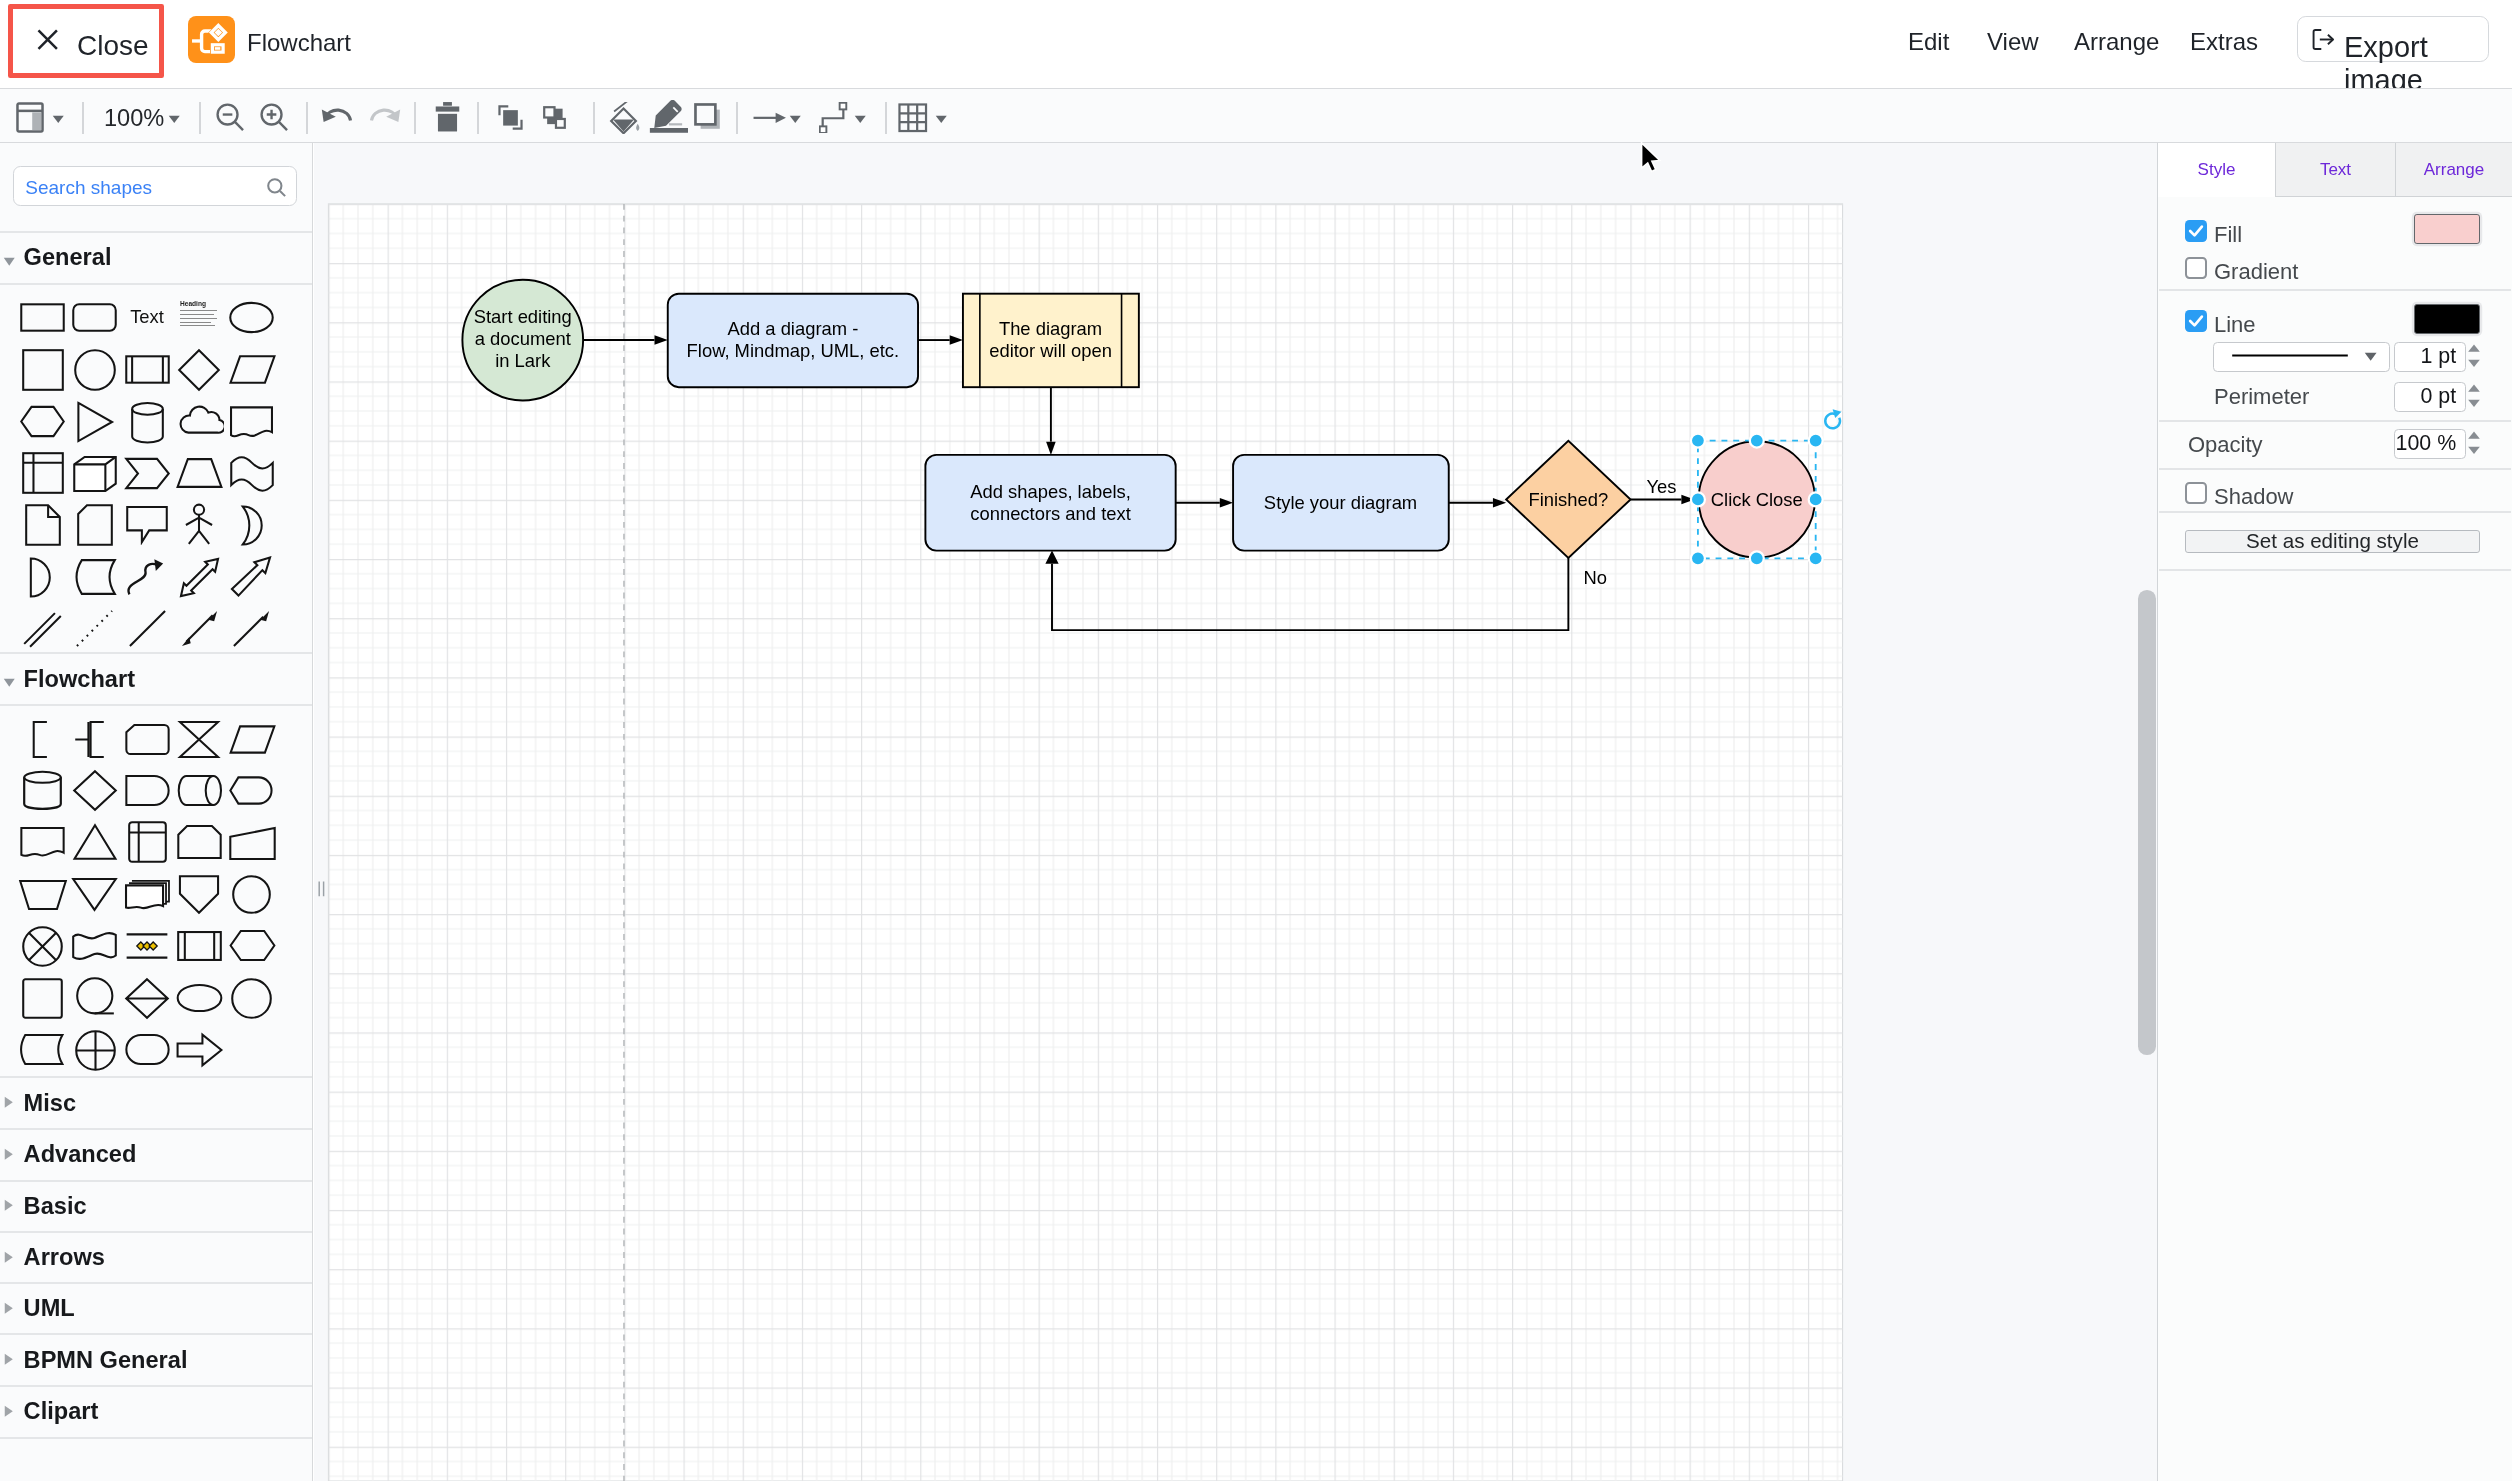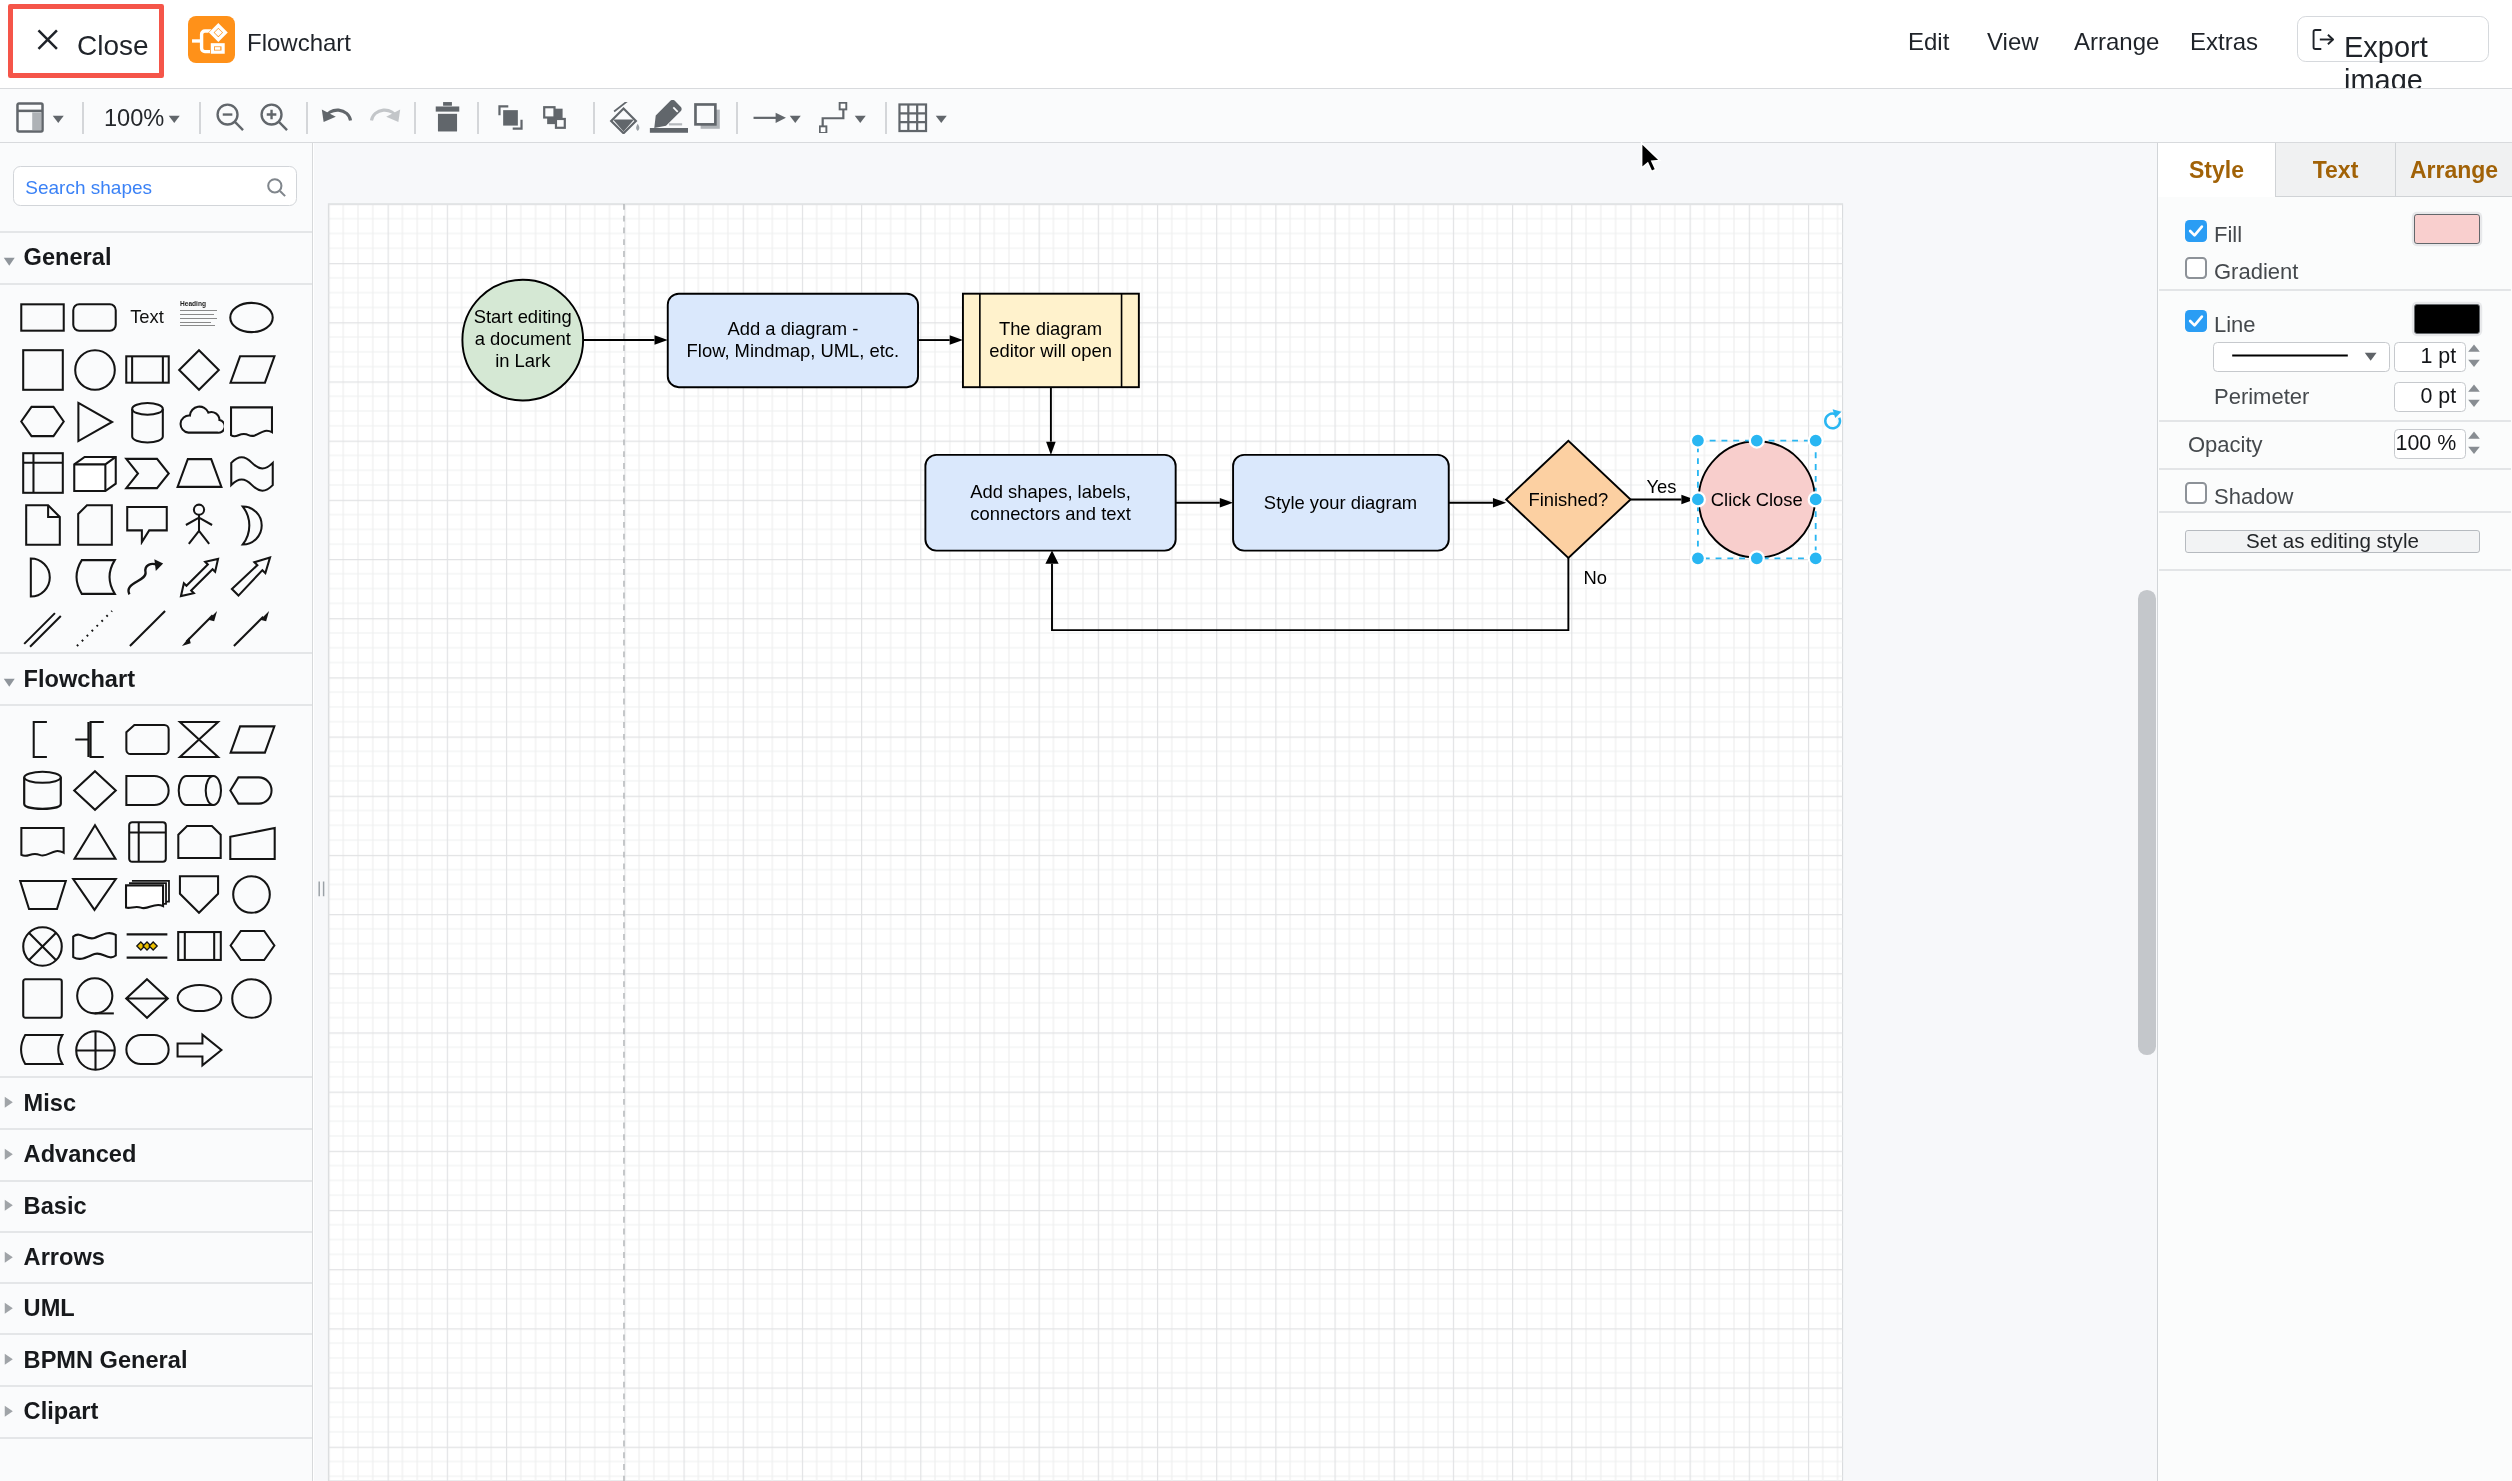--- a/index.html
+++ b/index.html
@@ -1,20 +1,20 @@
 <!DOCTYPE html>
 <html style="font-size:11.8px"><head><meta charset="utf-8">
 <style>
 * { margin:0; padding:0; }
 html,body { width:2512px; height:1481px; overflow:hidden; }
 body { font-family:"Liberation Sans",sans-serif; position:relative; background:#fff; }
 .sep { position:absolute; left:0; width:312px; height:1.5px; background:#e4e6e8; }
 .shead { position:absolute; left:23.6px; font-size:23.6px; font-weight:bold; color:#17191c; }
 .menu { position:absolute; top:28px; font-size:24px; color:#1f2329; }
-.tab { font-size:23px; font-weight:bold; color:#a16207; }
+.tab { font-size:17px; font-weight:normal; color:#6d28d9; }
 .plabel { position:absolute; font-size:22px; color:#45494d; }
 .b { font-weight:normal; }
 .psep { position:absolute; left:1.5px; width:352px; height:1.5px; background:#e3e5e7; }
 .pinput { position:absolute; height:29.5px; background:#fff; border:1.5px solid #c6c9cd; border-radius:4.4px; box-sizing:border-box; font-size:21.4px; color:#141619; text-align:right; padding-right:8.8px; line-height:26.5px; }
 .edge { stroke:#000; stroke-width:2.6; fill:none; }
 </style></head>
 <body>
 
 <div style="position:absolute;left:0;top:0;width:2512px;height:88px;background:#fff">
  <div style="position:absolute;left:8px;top:4.4px;width:156px;height:74px;border:5.9px solid #f55549;border-radius:2.2px;box-sizing:border-box"></div>

